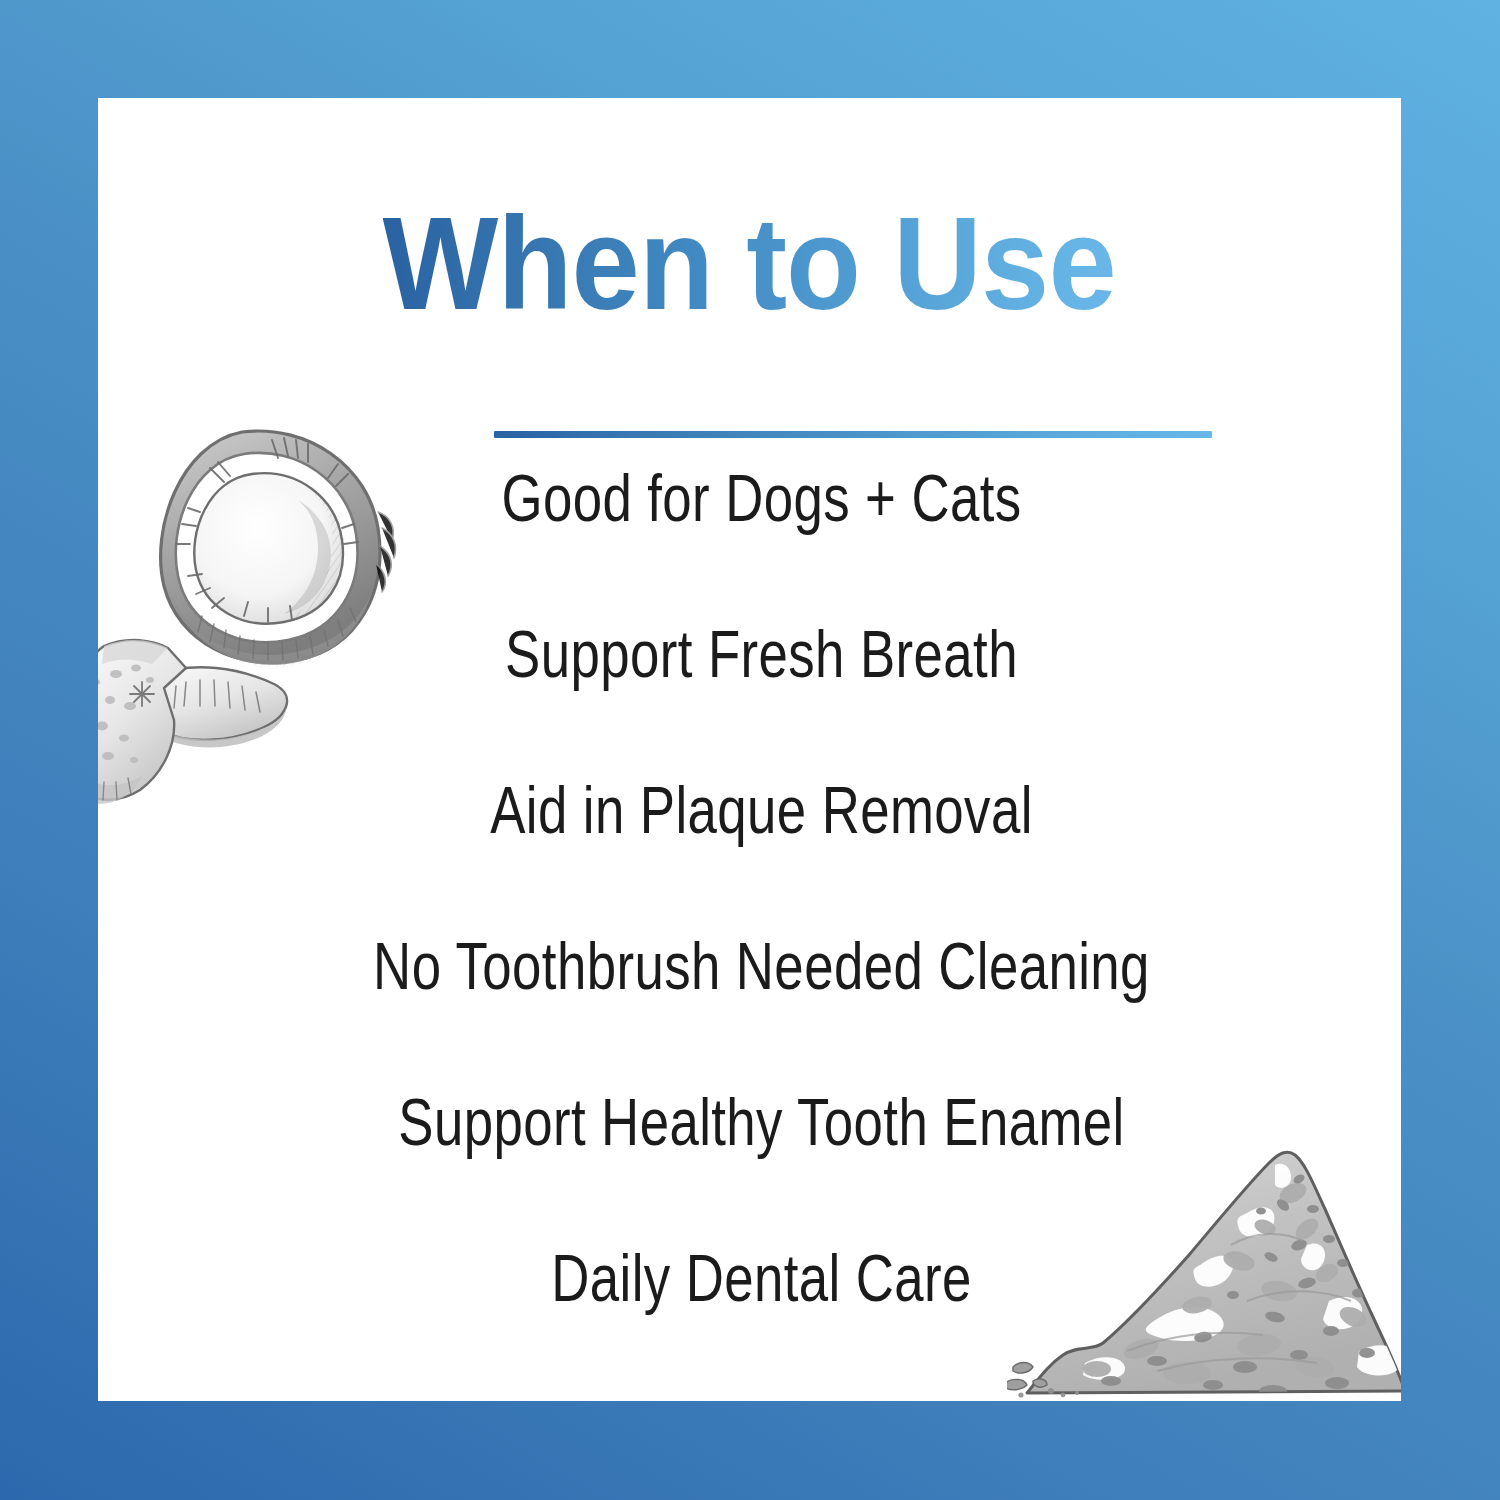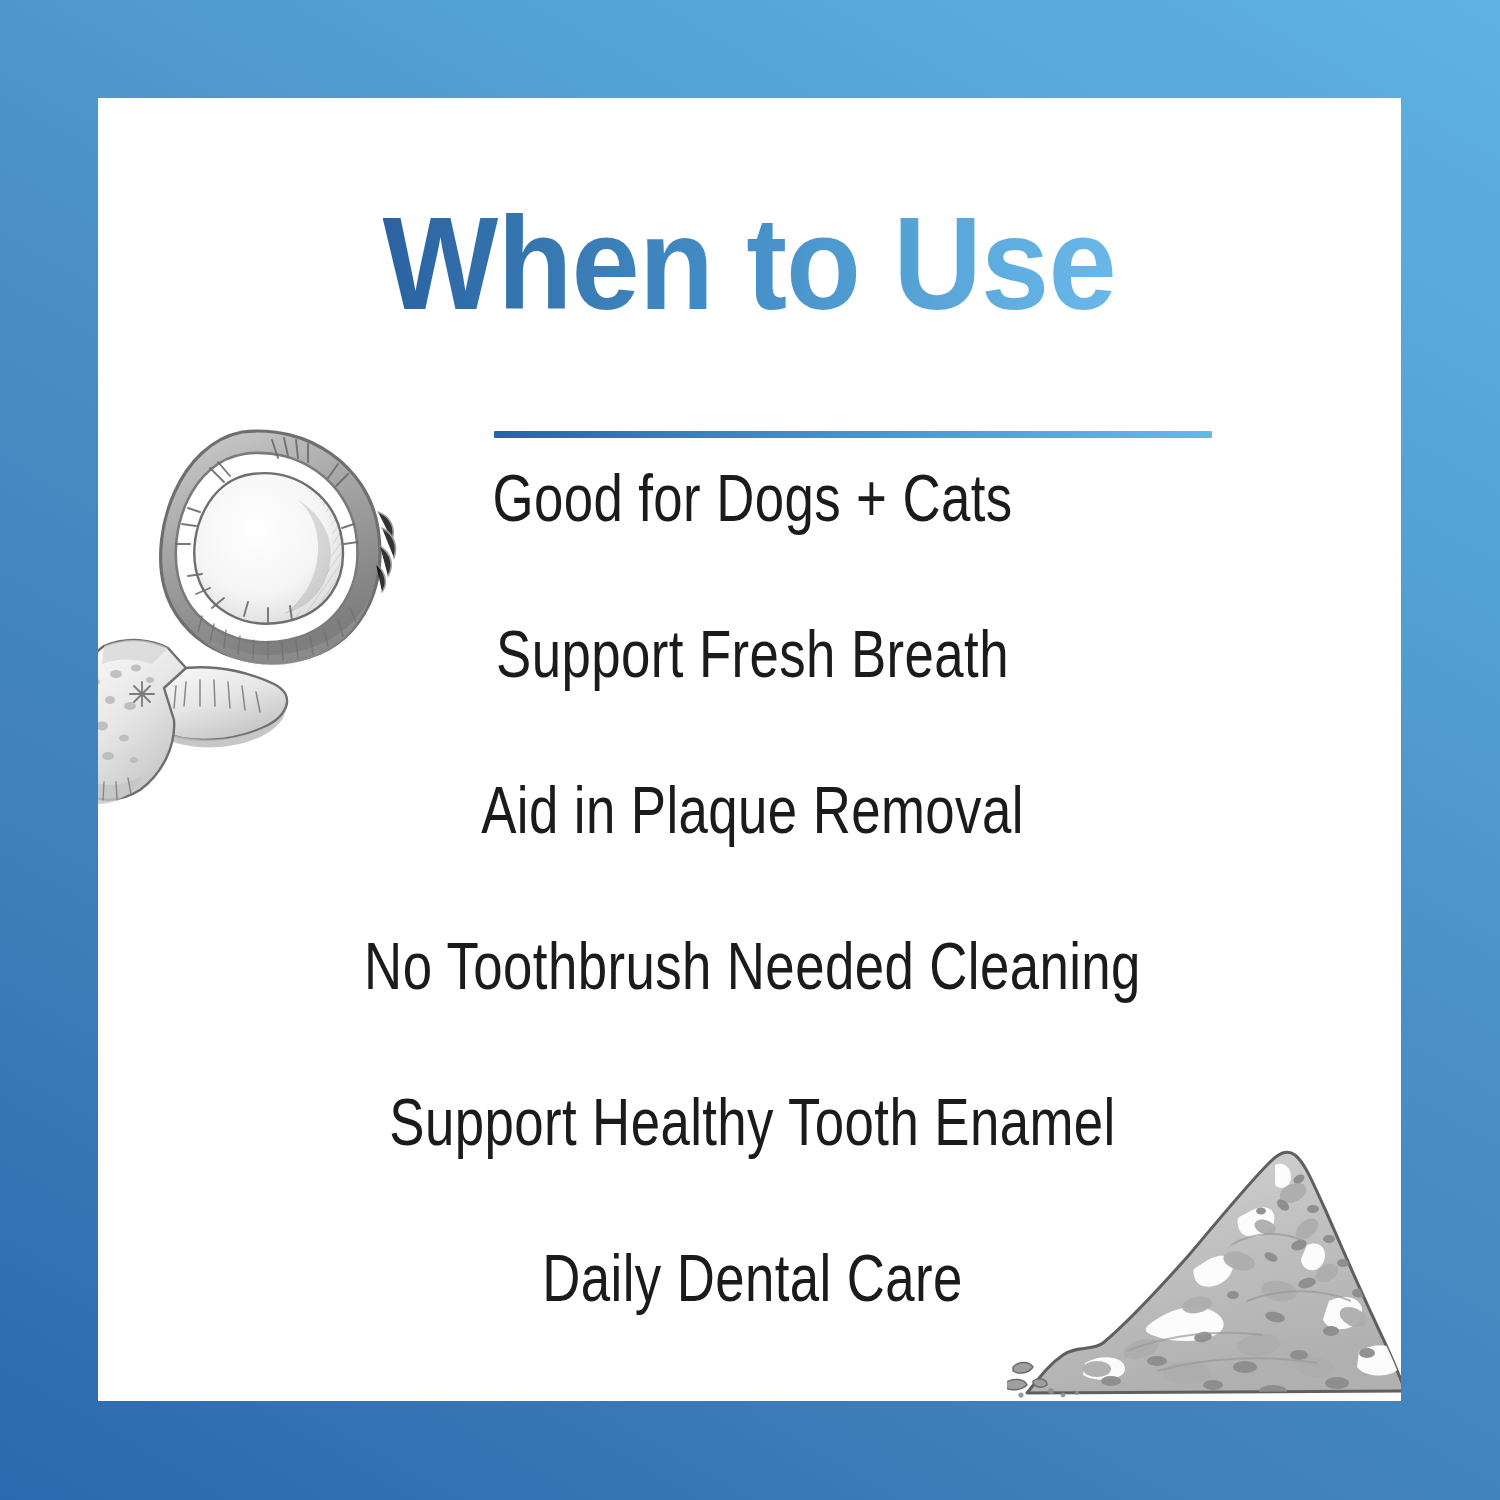--- a/index.html
+++ b/index.html
@@ -53,21 +53,21 @@
     position:absolute;
     left:396px; top:333px;
     width:718px; height:7px;
     background:linear-gradient(90deg,#2a62a2 0%, #3a7ab3 22%, #4a92c8 50%, #59a8d9 76%, #68b7e9 100%);
     border-radius:1px;
   }
 
   
   #benefit-list{
     position:absolute;
-    left:3px; top:322px;
+    left:12px; top:322px;
     width:100%;
     list-style:none;
   }
   #benefit-list li{
     text-align:center;
     color:#1b1b1b;
     font-family:"Liberation Sans Narrow","Liberation Sans", sans-serif;
     font-weight:300;
     font-size:66px;
     line-height:156px;

